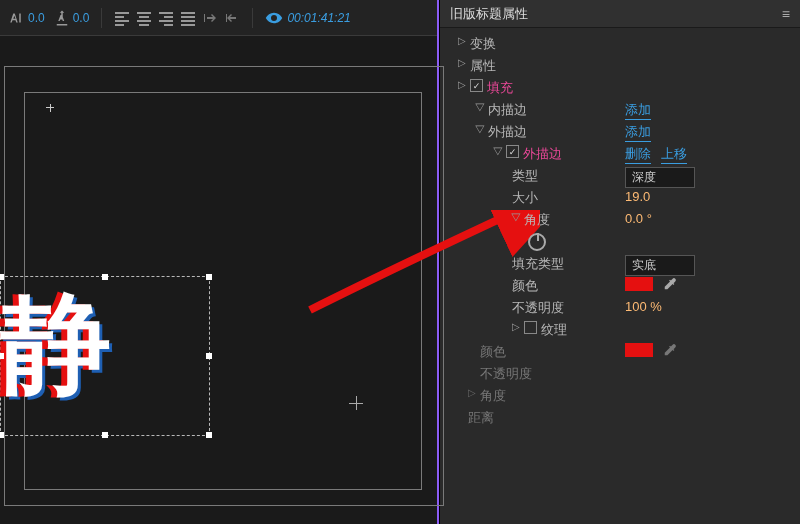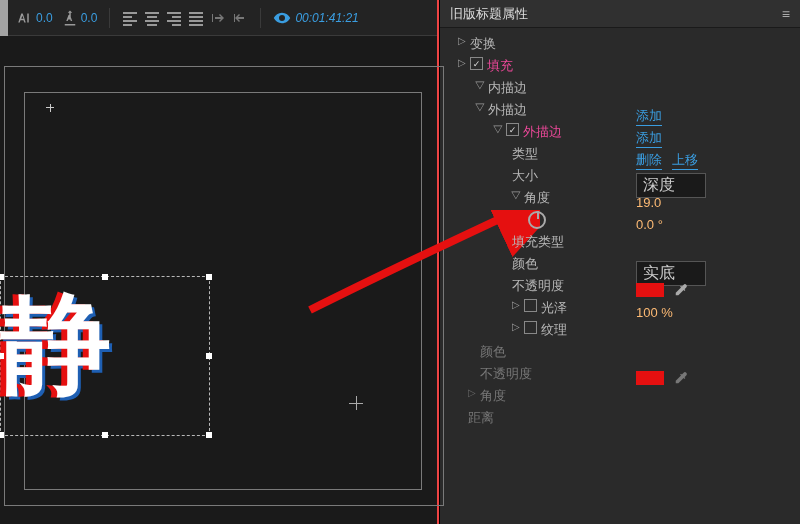--- a/index.html
+++ b/index.html
@@ -1,19 +1,19 @@
 <!DOCTYPE html>
 <html><head>
 <meta charset="utf-8">
 <style>
 * { margin: 0; padding: 0; box-sizing: border-box; font-family: "Microsoft YaHei", sans-serif; }
 body { background: #1e1e1e; color: #b8b8b8; width: 800px; height: 524px; overflow: hidden; position: relative; }
 
 .main-layout { display: flex; height: 100%; }
-.canvas-area { flex: 1; background: #a3a3a3; position: relative; border-right: 2px solid #ef4444; padding-left: 8px; }
+.canvas-area { flex: 1; background: #a3a3a3; position: relative; border-right: 2px solid #8b5cf6; }
 .toolbar { height: 36px; background: #232323; border-bottom: 1px solid #3a3a3a; display: flex; align-items: center; padding: 0 8px; gap: 8px; }
 .tool-icon { display: inline-flex; align-items: center; gap: 2px; color: #3a9de0; font-size: 12px; }
 .tool-icon svg { width: 18px; height: 18px; fill: #999; }
 .sep { width: 1px; height: 20px; background: #3a3a3a; margin: 0 4px; }
 .align-icons { display: flex; gap: 6px; }
 .align-icons svg { width: 16px; height: 16px; fill: #999; }
 .eye-time { display: flex; align-items: center; gap: 4px; color: #3a9de0; font-size: 12px; font-style: italic; }
 
 .stage { position: absolute; top: 36px; left: 0; right: 0; bottom: 0; background: #1a1a1a; }
 .frame-outer { position: absolute; top: 30px; left: 4px; width: 440px; height: 440px; border: 1px solid #7a7a7a; }
@@ -42,24 +42,24 @@
 .twisty.open::before { content: "▽"; display:inline-block; transform: scaleX(1.2);}
 .twisty.closed::before { content: "▷"; display:inline-block;}
 .chk { width: 13px; height: 13px; border: 1px solid #888; margin-right: 4px; display: inline-flex; align-items: center; justify-content: center; font-size: 9px; color: #ddd; }
 .chk.on::before { content: "✓"; }
 .label { color: #b8b8b8; }
 .label.light { color: #ec4899; }
 .ind1 { padding-left: 18px; }
 .ind2 { padding-left: 36px; }
 .ind3 { padding-left: 54px; }
 .ind4 { padding-left: 72px; }
-.val-col { position: absolute; left: 196px; display: flex; align-items: center; gap: 10px; margin-top: 28px; }
+.val-col { position: absolute; left: 185px; display: flex; align-items: center; gap: 10px; }
 .val-blue { color: #fdba74; }
 .val-link { color: #3a9de0; border-bottom: 1px solid #3a9de0; }
-.dropdown { background: #1a1a1a; border: 1px solid #555; padding: 1px 6px; min-width: 70px; color: #ccc; font-size: 16px; display:inline-flex; justify-content:space-between;}
+.dropdown { background: #1a1a1a; border: 1px solid #555; padding: 1px 6px; min-width: 70px; color: #ccc; font-size: 12px; display:inline-flex; justify-content:space-between;}
 .swatch { width: 28px; height: 14px; display: inline-block; }
 .eyedrop { width: 14px; height: 14px; }
 .dial { width: 18px; height: 18px; border: 2px solid #aaa; border-radius: 50%; display: inline-block; position: relative; }
 .dial::after { content:""; position:absolute; left:7px; top:-2px; width:2px; height:8px; background:#aaa; }
 </style>
 </head>
 <body>
 
 <div class="main-layout">
   <div class="canvas-area">
@@ -139,20 +139,24 @@
       <span>旧版标题属性</span>
       <span class="menu-icon">≡</span>
     </div>
     <div class="panel-body">
       <div class="row ind1">
           <span class="twisty closed"></span>
           <span class="label">变换</span>
         </div>
       <div class="row ind1">
           <span class="twisty closed"></span>
+          <span class="label">属性</span>
+        </div>
+      <div class="row ind1">
+          <span class="twisty closed"></span>
           <span class="chk on"></span>
           <span class="label light">填充</span>
         </div>
 
       <div class="row ind2">
           <span class="twisty open"></span>
           <span class="label">内描边</span>
         <div class="val-col">
             <span class="val-link">添加</span>
           </div>
@@ -218,25 +222,20 @@
       </div>
       <div class="row ind4">
           <span class="label">不透明度</span>
         <div class="val-col">
             <span class="val-blue">100 %</span>
           </div>
       </div>
       <div class="row ind4">
           <span class="twisty closed"></span>
           <span class="chk"></span>
-          <span class="label">光泽</span>
-        </div>
-      <div class="row ind4">
-          <span class="twisty closed"></span>
-          <span class="chk"></span>
           <span class="label">纹理</span>
         </div>
 
       <div class="row ind2" style="padding-left:40px">
           <span class="label" style="color:#777">颜色</span>
         <div class="val-col">
             <span class="swatch" style="background:#e51010"></span>
           <svg class="eyedrop" viewBox="0 0 16 16" fill="#777">
               <path d="M14 2a2 2 0 00-3 0l-2 2-1-1-1 1 1 1-6 6v3h3l6-6 1 1 1-1-1-1 2-2a2 2 0 000-3z"></path>
             </svg>

